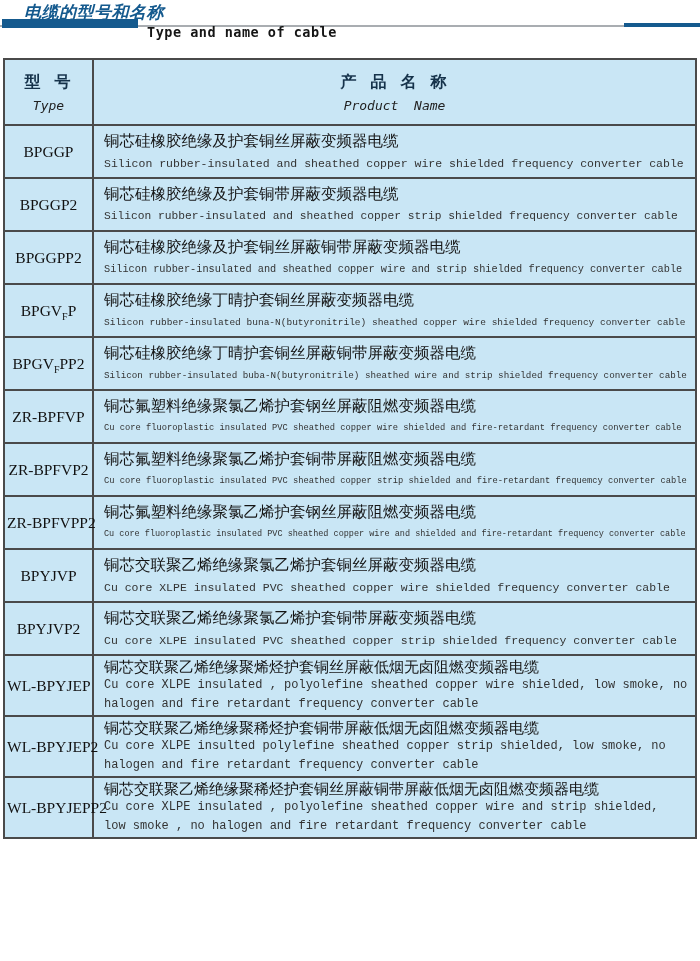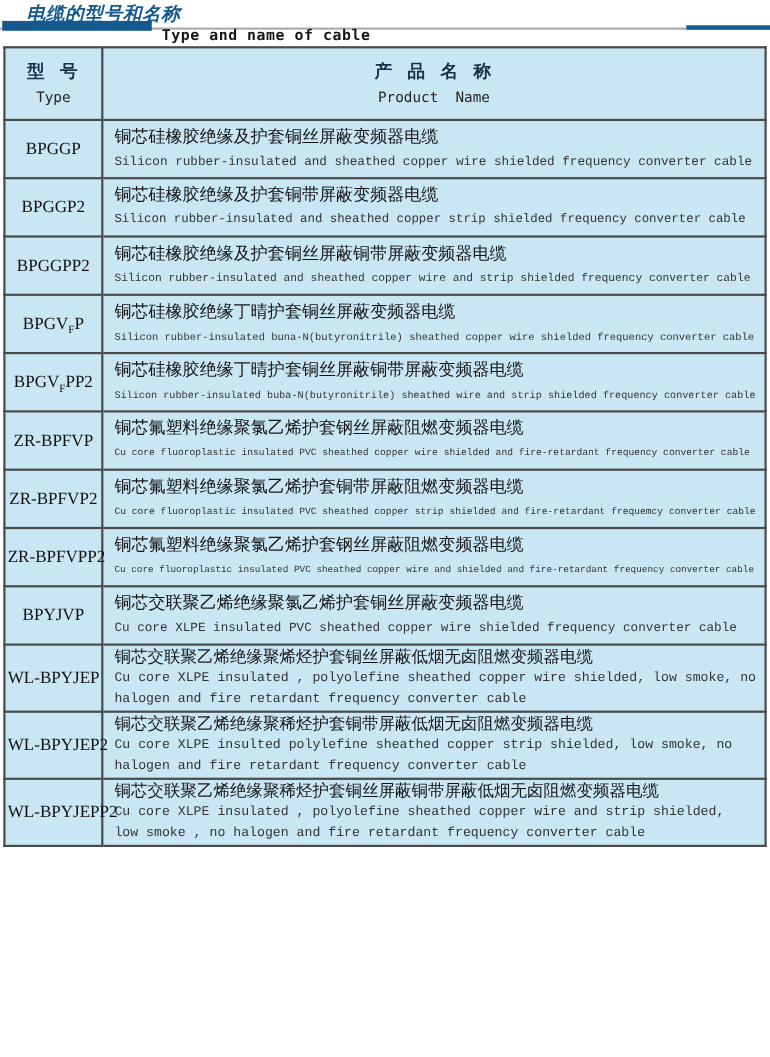--- a/index.html
+++ b/index.html
@@ -21,26 +21,26 @@
   .title-en{
     position:absolute;left:147px;top:4px;
     font-family:"DejaVu Sans Mono","Liberation Mono",monospace;
     font-size:13.5px;font-weight:bold;color:#151515;letter-spacing:0.5px;white-space:pre;margin-top:20px;
   }
   
   table.cable{
     border-collapse:collapse;table-layout:fixed;
     width:694px;margin:0 3px;
   }
-  table.cable, table.cable th, table.cable td{border:2px solid var(--border);}
+  table.cable, table.cable th, table.cable td{border:2px solid var(--border);margin-top:16px;}
   th,td{background:var(--cellbg);vertical-align:middle;}
   col.col1{width:89px;}
   th{height:60px;padding:2px;}
   .th-zh{display:block;font-size:16px;font-weight:bold;color:#15324a;letter-spacing:2px;white-space:pre;line-height:26px;}
-  .th-en{display:block;font-family:"DejaVu Sans Mono","Liberation Mono",monospace;font-size:13px;font-weight:normal;color:#222;white-space:pre;line-height:21px;}
+  .th-en{display:block;font-family:"DejaVu Sans Mono","Liberation Mono",monospace;font-size:13px;font-weight:normal;color:#222;white-space:pre;line-height:21px;font-style:italic;}
   td.c1{text-align:center;padding:2px;}
   .code{font-size:15.5px;color:#111;white-space:nowrap;}
   .code sub{font-size:10px;line-height:0;}
   td.c2{padding:3px 6px 3px 10px;}
   .zh{font-size:15.5px;color:#141414;line-height:24px;white-space:pre;overflow:hidden;}
   .en{
     font-family:"Liberation Mono","DejaVu Sans Mono",monospace;
     font-size:11.5px;color:#333;line-height:21px;white-space:pre;overflow:hidden;
   }
   tr.tall td.c2{padding-top:2px;padding-bottom:2px;}
@@ -132,20 +132,27 @@
           <div class="en fit" style="font-size: 8.5px;">Cu core fluoroplastic insulated PVC sheathed copper wire and shielded and fire-retardant frequency converter cable</div>
         </td>
       </tr>
       <tr>
         <td class="c1"><span class="code">BPYJVP</span></td>
         <td class="c2">
           <div class="zh fit">铜芯交联聚乙烯绝缘聚氯乙烯护套铜丝屏蔽变频器电缆</div>
           <div class="en fit">Cu core XLPE insulated PVC sheathed copper wire shielded frequency converter cable</div>
         </td>
       </tr>
+      <tr>
+        <td class="c1"><span class="code">BPYJVP2</span></td>
+        <td class="c2">
+          <div class="zh fit">铜芯交联聚乙烯绝缘聚氯乙烯护套铜带屏蔽变频器电缆</div>
+          <div class="en fit">Cu core XLPE insulated PVC sheathed copper strip shielded frequency converter cable</div>
+        </td>
+      </tr>
       <tr class="tall">
         <td class="c1"><span class="code">WL-BPYJEP</span></td>
         <td class="c2">
           <div class="zh fit">铜芯交联聚乙烯绝缘聚烯烃护套铜丝屏蔽低烟无卤阻燃变频器电缆</div>
           <div class="en fit">Cu core XLPE insulated , polyolefine sheathed copper wire shielded, low smoke, no</div>
           <div class="en fit">halogen and fire retardant frequency converter cable</div>
         </td>
       </tr>
       <tr class="tall">
         <td class="c1"><span class="code">WL-BPYJEP2</span></td>

